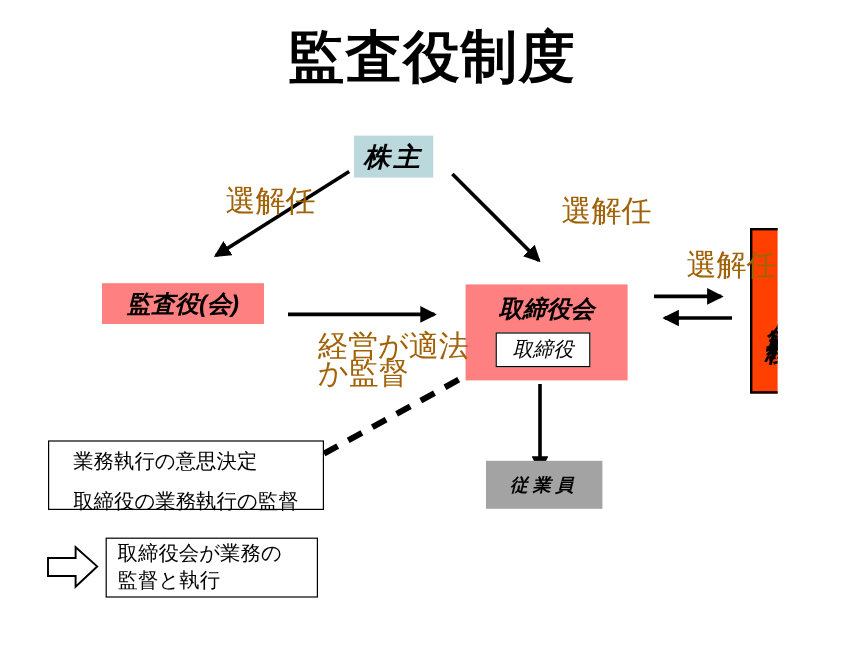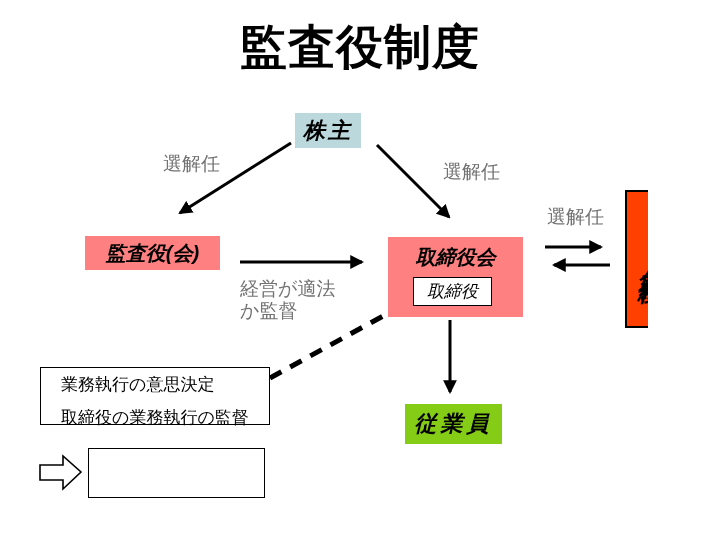--- a/index.html
+++ b/index.html
@@ -63,29 +63,30 @@
   .representative {
     left: 625px; top: 190px; width: 48px; height: 138px;
     background: #ff4000;
     border: 2px solid #000;
     font-size: 22px;
     writing-mode: vertical-rl;
     text-orientation: upright;
     letter-spacing: 3px;
   }
   .employees {
-    left: 405px; top: 404px; width: 97px; height: 40px;
-    background: #84cc16;
-    font-size: 22px; letter-spacing: 4px;
+    left: 405px; top: 384px; width: 97px; height: 40px;
+    background: #a3a3a3;
+    font-size: 15px; letter-spacing: 4px;
   }
   .edge-label {
     position: absolute;
-    font-size: 19px;
-    color: #737373;
+    font-size: 25px;
+    color: #a16207;
     white-space: nowrap;
+    margin-left: 25px;
   }
   .appoint-left   { left: 163px; top: 151px; }
   .appoint-center { left: 443px; top: 159px; }
   .appoint-right  { left: 547px; top: 204px; }
   .supervise-note { left: 240px; top: 278px; line-height: 22px; }
   .command-label  { left: 462px; top: 354px; }
   .note-box {
     position: absolute;
     background: #ffffff;
     border: 1px solid #000;
@@ -154,15 +155,17 @@
     <div>か監督</div>
   </div>
 
 
   <div class="note-box decision-box">
     <div class="line1">業務執行の意思決定</div>
     <div class="line2">取締役の業務執行の監督</div>
   </div>
 
   <div class="note-box legend-box">
+    <div>取締役会が業務の</div>
+    <div>監督と執行</div>
   </div>
 
 </div>
 
 </body></html>

